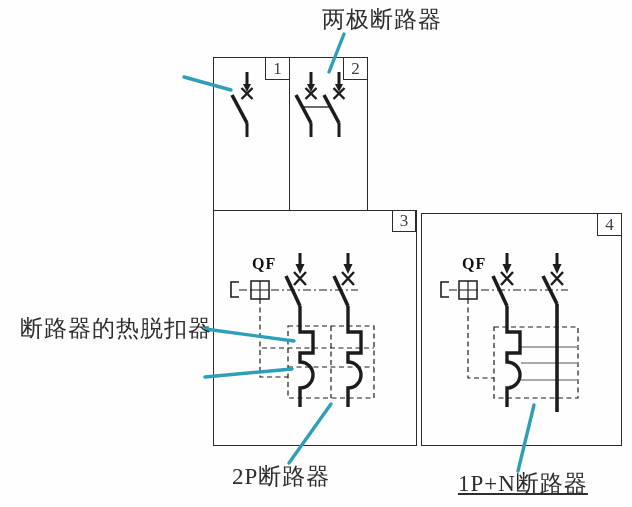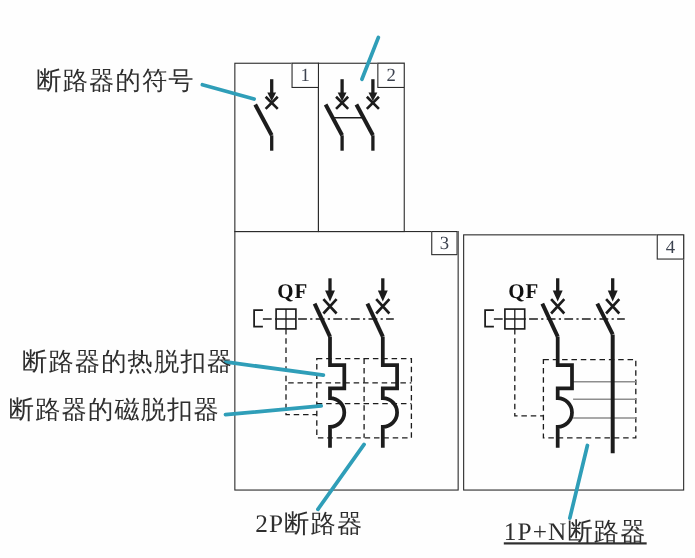--- a/index.html
+++ b/index.html
@@ -12,21 +12,21 @@
     font-family:"Liberation Serif","DejaVu Serif",serif;
   }
   .panel{position:absolute;border:1px solid var(--panel_border);background:transparent;box-sizing:border-box;z-index:1;}
   .tab{
     position:absolute;border:1px solid var(--panel_border);background:#fff;box-sizing:border-box;
     display:flex;align-items:center;justify-content:center;
     font-size:17px;color:var(--panel_number);z-index:2;
   }
   svg.overlay{position:absolute;left:0;top:0;z-index:4;pointer-events:none;}
   .lbl{position:absolute;color:var(--text);font-size:23px;line-height:1.1;letter-spacing:1px;white-space:nowrap;z-index:5;}
-  .qf{position:absolute;color:#111;font-size:19px;font-weight:bold;letter-spacing:1px;z-index:5;}
+  .qf{position:absolute;color:#111;font-size:16px;font-weight:bold;letter-spacing:1px;z-index:5;}
   .wm{position:absolute;color:var(--watermark);font-size:17px;letter-spacing:1px;white-space:nowrap;z-index:3;margin-top:48px;}
   .circ{stroke:var(--circuit);fill:none;}
   .circ-fill{fill:var(--circuit);stroke:none;}
   .dash{stroke:var(--circuit);fill:none;stroke-width:1.2;stroke-dasharray:5 3.5;}
   .dashdot{stroke:var(--circuit);fill:none;stroke-width:1.2;stroke-dasharray:8 3 2 3;}
   .gray{stroke:var(--aux_gray);fill:none;stroke-width:1.3;}
   .callout{stroke:var(--callout);fill:none;stroke-width:3.4;stroke-linecap:round;}
   .sq{fill:#fff;stroke:var(--circuit);stroke-width:1.5;}
 </style>
 </head>
@@ -48,23 +48,22 @@
   <div class="tab" style="left:392px;top:210px;width:24px;height:22px;">
       <span>3</span>
     </div>
   <div class="tab" style="left:597px;top:213px;width:25px;height:23px;">
       <span>4</span>
     </div>
 
   <div class="qf" style="left:252px;top:255px;">QF</div>
   <div class="qf" style="left:462px;top:255px;">QF</div>
 
-  <div class="lbl" style="left:33px;top:61px;">断路器的符号</div>
+  <div class="lbl" style="left:322px;top:7px;">两极断路器</div>
   <div class="lbl" style="left:8px;top:316px;margin-left:12px;">断路器的热脱扣器</div>
-  <div class="lbl" style="left:8px;top:360px;">断路器的磁脱扣器</div>
   <div class="lbl" style="left:232px;top:464px;">2P断路器</div>
   <div class="lbl" style="left:458px;top:471px;text-decoration:underline;">1P+N断路器</div>
 
   <div class="wm" style="left:433px;top:468px;">知乎 @</div>
   <div class="wm" style="left:576px;top:466px;">ang</div>
 
   <svg class="overlay" width="632" height="507" viewBox="0 0 632 507">
 
     <g>
       <line class="circ" stroke-width="3" x1="247" y1="72" x2="247" y2="86"></line>

